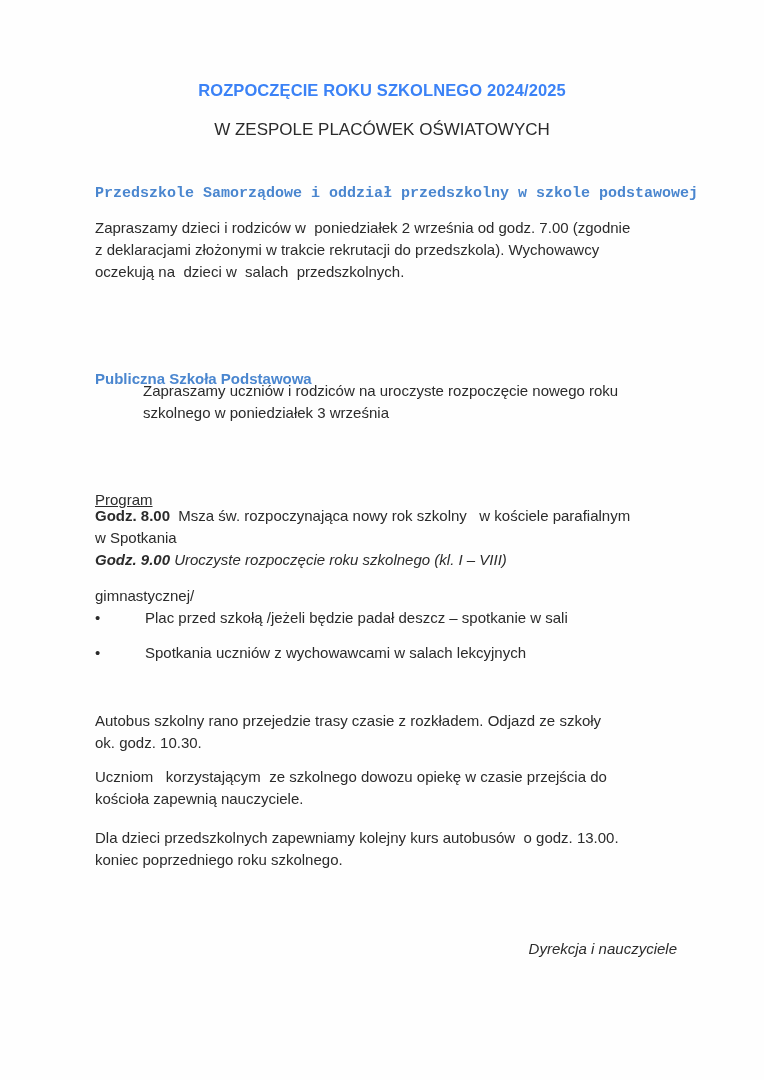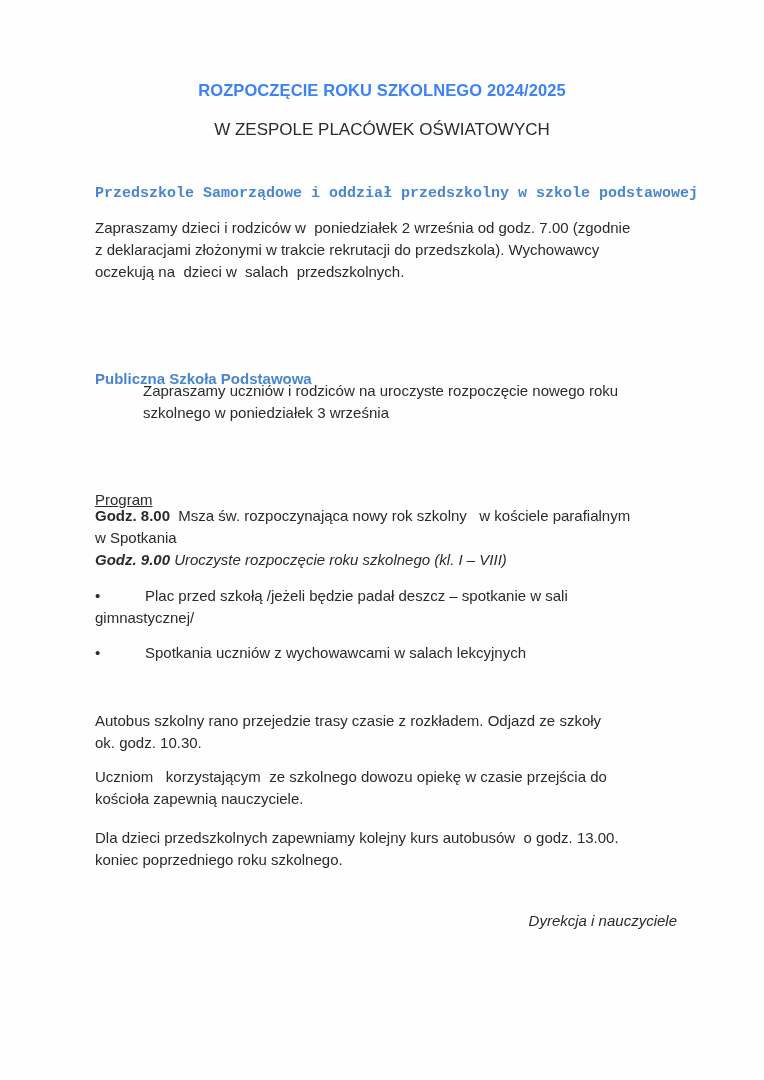--- a/index.html
+++ b/index.html
@@ -64,21 +64,21 @@
       line-height: 22px;
       color: #2b2b2b;
     }
     .bullet-dot {
       display: inline-block;
       width: 50px;
     }
     .signature {
       position: absolute;
       right: 87px;
-      top: 912px;
+      top: 940px;
       font-style: italic;
       font-size: 15px;
       color: #2b2b2b;
     }
   </style>
 </head>
 <body>
 
 <div class="page">
 
@@ -103,22 +103,22 @@
   <div class="para" style="top:505px;">
     <div style="white-space:pre;"><b>Godz. 8.00</b><span>  Msza św. rozpoczynająca nowy rok szkolny   w kościele parafialnym</span></div>
     <div>w Spotkania</div>
   </div>
 
   <div class="para" style="top:549px;">
     <div style="white-space:pre;font-style:italic;"><b>Godz. 9.00</b><span> Uroczyste rozpoczęcie roku szkolnego (kl. I – VIII)</span></div>
   </div>
 
   <div class="bullet-row" style="top:585px;">
+    <div>gimnastycznej/</div>
     <div><span class="bullet-dot">•</span><span>Plac przed szkołą /jeżeli będzie padał deszcz – spotkanie w sali</span></div>
-    <div>gimnastycznej/</div>
   </div>
 
   <div class="bullet-row" style="top:642px;">
     <div><span class="bullet-dot">•</span><span>Spotkania uczniów z wychowawcami w salach lekcyjnych</span></div>
   </div>
 
   <div class="para" style="top:710px;">
     <div>Autobus szkolny rano przejedzie trasy czasie z rozkładem. Odjazd ze szkoły</div>
     <div>ok. godz. 10.30.</div>
   </div>

